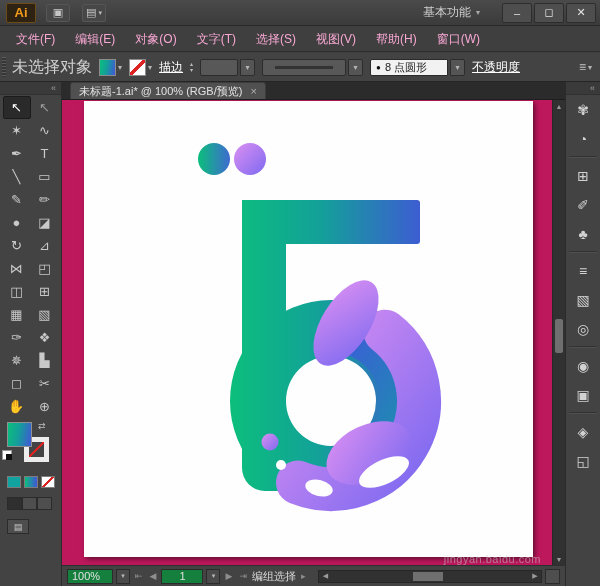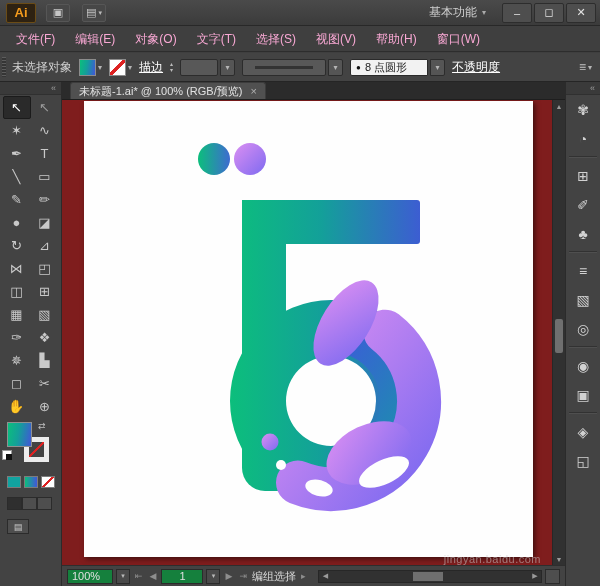--- a/index.html
+++ b/index.html
@@ -7,35 +7,35 @@
     font-family:"Liberation Sans","DejaVu Sans",sans-serif;color:#ccc}
   
   .titlebar{position:absolute;left:0;top:0;width:600px;height:26px;
     background:linear-gradient(#4a4a4a,#3b3b3b);border-bottom:1px solid #282828;
     display:flex;align-items:center}
   .ai-logo{width:30px;height:20px;margin:0 10px 0 6px;background:#2e2212;border:1px solid #6b4c16;
     color:#f49b1d;font-weight:bold;font-size:13px;display:flex;align-items:center;justify-content:center;border-radius:2px}
   .tb-icon{width:24px;height:18px;border:1px solid #565656;background:#474747;color:#c5c5c5;
     font-size:11px;display:flex;align-items:center;justify-content:center;margin-right:12px;border-radius:2px;gap:2px}
   .tb-icon .crt{font-size:7px;color:#bbb}
-  .workspace{margin-left:auto;display:flex;align-items:center;gap:5px;font-size:12px;color:#cfcfcf;margin-right:14px}
+  .workspace{margin-left:auto;display:flex;align-items:center;gap:5px;font-size:12px;color:#cfcfcf;margin-right:20px}
   .workspace .crt{font-size:8px;color:#aaa}
   .win-btns{display:flex;margin-right:4px}
   .win-btn{width:30px;height:20px;background:#4e4e4e;border:1px solid #2d2d2d;color:#e3e3e3;
     font-size:11px;display:flex;align-items:center;justify-content:center;margin-left:2px;border-radius:2px}
   
   .menubar{position:absolute;left:0;top:27px;width:600px;height:25px;background:#3f3f3f;
     border-bottom:1px solid #2d2d2d;display:flex;align-items:center;padding-left:6px}
   .menu-item{padding:4px 10px;font-size:12px;color:#f9a8d4;white-space:nowrap}
   
   .controlbar{position:absolute;left:0;top:53px;width:600px;height:29px;background:#434343;
     border-bottom:1px solid #252525;display:flex;align-items:center;gap:7px;padding-left:12px}
   .cb-grip{position:absolute;left:2px;top:4px;bottom:4px;width:4px;
     background:repeating-linear-gradient(#5d5d5d 0 1px,#353535 1px 3px)}
-  .cb-label{font-size:12px;color:#d0d0d0;white-space:nowrap}
+  .cb-label{font-size:16px;color:#d0d0d0;white-space:nowrap}
   .cb-link{font-size:12px;color:#ffffff;text-decoration:underline;white-space:nowrap}
   .chip-wrap{display:flex;align-items:center;gap:2px}
   .chip17{width:17px;height:17px;border:1px solid #8c8c8c}
   .grad-gb{background:linear-gradient(100deg,#0CBE7C,#13A099 45%,#4156D8)}
   .none-chip{background:linear-gradient(135deg,#fff 42%,#d22 42% 58%,#fff 58%)}
   .crt{font-size:8px;color:#b5b5b5}
   .stepper{display:flex;flex-direction:column;justify-content:center;font-size:6px;color:#bbb;line-height:6px}
   .field{height:17px;background:#585858;border:1px solid #2c2c2c;border-radius:2px;display:flex;align-items:center}
   .field.w38{width:38px}
   .field.w84{width:84px}
@@ -72,21 +72,21 @@
   .mode{width:15px;height:13px;border:1px solid #2b2b2b;background:#4e4e4e}
   .mode.sel{background:#2f2f2f}
   .screen-btn{margin:9px 0 0 7px;width:22px;height:15px;border:1px solid #2b2b2b;background:#4e4e4e;
     color:#c9c9c9;font-size:9px;display:flex;align-items:center;justify-content:center}
   
   .doc{position:absolute;left:62px;top:0;right:35px;bottom:0;display:flex;flex-direction:column}
   .tabbar{height:18px;background:#2b2b2b;border-bottom:1px solid #1e1e1e;display:flex;align-items:flex-end}
   .tab{height:17px;margin-left:8px;background:#505050;border:1px solid #3c3c3c;border-bottom:none;
     display:flex;align-items:center;gap:8px;padding:0 8px;font-size:11px;color:#e2e2e2;border-radius:3px 3px 0 0}
   .tab-close{color:#b0b0b0;font-size:11px}
-  .canvas{flex:1;position:relative;background:#7f1d1d;overflow:hidden}
+  .canvas{flex:1;position:relative;background:#be185d;overflow:hidden}
   .artboard{position:absolute;left:22px;top:1px;width:449px;height:456px;background:#fefefe;
     box-shadow:2px 2px 5px rgba(0,0,0,.5)}
   .artboard svg{display:block;width:100%;height:100%}
   .vscroll{position:absolute;right:0;top:0;bottom:0;width:13px;background:#313131;border-left:1px solid #272727}
   .vs-btn{position:absolute;left:0;width:12px;height:12px;color:#9a9a9a;font-size:7px;
     display:flex;align-items:center;justify-content:center}
   .vs-up{top:0}.vs-down{bottom:0}
   .vs-thumb{position:absolute;left:2px;right:2px;top:219px;height:34px;background:#6f6f6f;border-radius:2px}
   .watermark{position:absolute;right:24px;bottom:0;font-size:11px;color:rgba(205,205,205,.55);letter-spacing:.5px}
   

